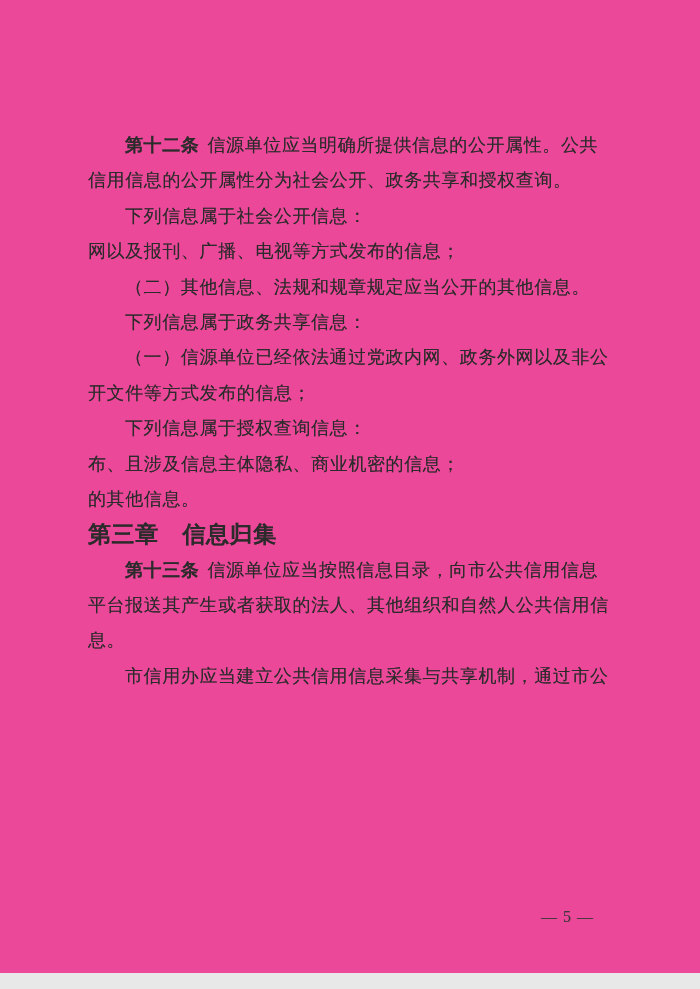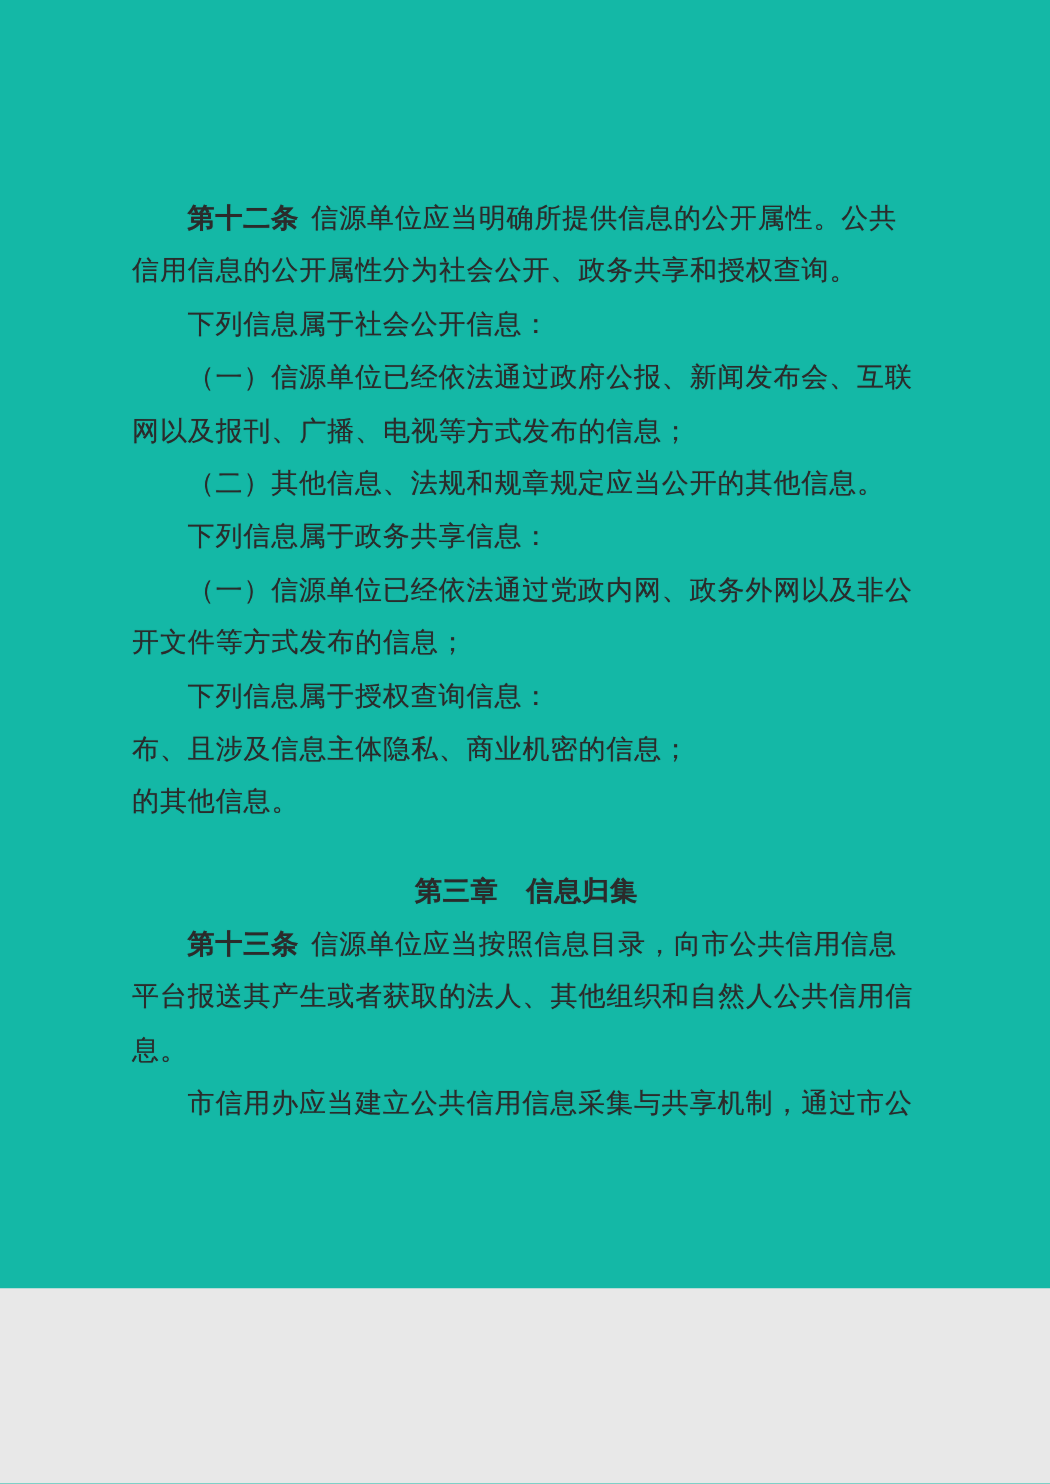--- a/index.html
+++ b/index.html
@@ -3,48 +3,47 @@
 <meta charset="utf-8">
 <style>
   html, body {
     margin: 0;
     padding: 0;
     background: #e8e8e8;
   }
   .page {
     position: relative;
     width: 700px;
-    height: 859px;
+    height: 973px;
     margin: 0 auto;
-    background: #14b8a6;
+    background: #ec4899;
     font-family: "Liberation Serif", "DejaVu Serif", serif;
     color: #2b2b2b;
     overflow: hidden;
   }
   .content {
     position: absolute;
     left: 88px;
     top: 128px;
     width: 526px;
   }
   .line {
     height: 35.4px;
     line-height: 35.4px;
     font-size: 18px;
     letter-spacing: 0.6px;
     white-space: nowrap;
     text-shadow: 0 0 0.5px rgba(40,40,40,0.55);
   }
   .indent { padding-left: 37px; }
   .center {
-    text-align: center;
+    text-align: left;
     font-weight: bold;
-    font-size: 18px;
+    font-size: 23px;
     white-space: normal;
-    margin-top: 24px;
   }
   .term {
     font-weight: bold;
     margin-right: 0.45em;
   }
   .page-number {
     position: absolute;
     top: 908px;
     right: 106px;
     font-size: 16px;
@@ -58,21 +57,20 @@
 
 <div class="page">
   <div class="content">
 
     <div class="line indent"><span class="term">第十二条</span><span>信源单位应当明确所提供信息的公开属性。公共</span></div>
 
     <div class="line"><span>信用信息的公开属性分为社会公开、政务共享和授权查询。</span></div>
 
     <div class="line indent"><span>下列信息属于社会公开信息：</span></div>
 
-    <div class="line indent"><span>（一）信源单位已经依法通过政府公报、新闻发布会、互联</span></div>
 
     <div class="line"><span>网以及报刊、广播、电视等方式发布的信息；</span></div>
 
     <div class="line indent"><span>（二）其他信息、法规和规章规定应当公开的其他信息。</span></div>
 
     <div class="line indent"><span>下列信息属于政务共享信息：</span></div>
 
     <div class="line indent"><span>（一）信源单位已经依法通过党政内网、政务外网以及非公</span></div>
 
     <div class="line"><span>开文件等方式发布的信息；</span></div>

